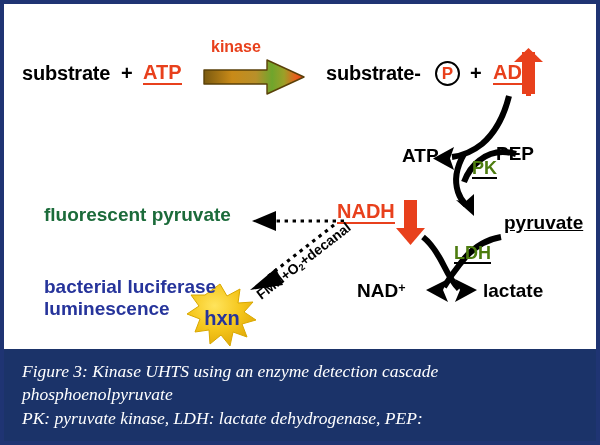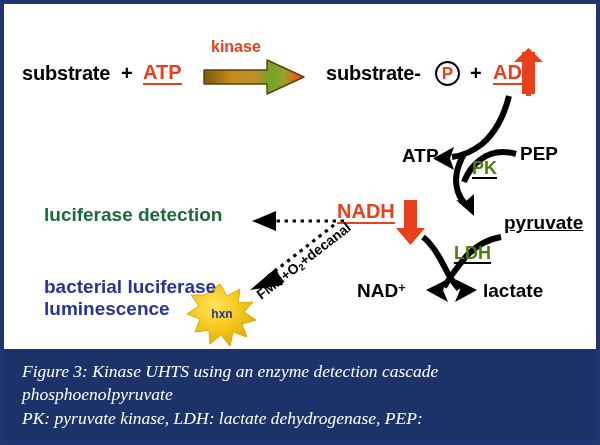--- a/index.html
+++ b/index.html
@@ -107,21 +107,21 @@
     font-weight: bold;
     font-size: 14px;
     white-space: nowrap;
     transform: rotate(-38deg);
     transform-origin: left bottom;
   }
   .burst-txt {
     position: absolute;
     color: #26349B;
     font-weight: bold;
-    font-size: 12px;
+    font-size: 20px;
     white-space: nowrap;
     left: 0; right: 0;
     text-align: center;
     top: 17px;
   }
 
   
   .caption {
     position: absolute;
     left: 0;
@@ -229,32 +229,32 @@
     <div class="abs blk" style="left:18px; top:58px;">substrate</div>
     <div class="abs blk" style="left:117px; top:58px;">+</div>
     <div class="abs red-u" style="left:139px; top:58px;">ATP</div>
 
     <div class="abs blk" style="left:322px; top:58px;">substrate-</div>
     <div class="abs pcircle" style="left:431px; top:57px;">P</div>
     <div class="abs blk" style="left:466px; top:58px;">+</div>
     <div class="abs red-u" style="left:489px; top:58px;">ADP</div>
 
     <div class="abs cyc" style="left:398px; top:141px;">ATP</div>
-    <div class="abs cyc" style="left:516px; top:139px;">PEP</div>
+    <div class="abs cyc" style="left:492px; top:139px;">PEP</div>
     <div class="abs enz" style="left:468px; top:155px;">PK</div>
     <div class="abs cyc" style="left:500px; top:208px;text-decoration:underline;">pyruvate</div>
 
     <div class="abs red-u" style="left:333px; top:197px;">NADH</div>
     <div class="abs enz" style="left:450px; top:240px;">LDH</div>
     <div class="abs cyc" style="left:353px; top:276px;">
       <span>NAD</span><sup>+</sup>
     </div>
     <div class="abs cyc" style="left:479px; top:276px;">lactate</div>
 
-    <div class="abs green" style="left:40px; top:200px;">luciferase detection</div>
+    <div class="abs green" style="left:40px; top:200px;">fluorescent pyruvate</div>
 
     <div class="abs blue" style="left:40px; top:272px;">
       <div>bacterial luciferase</div>
       <div>luminescence</div>
     </div>
 
     <div class="abs" style="left:183px; top:286px; width:70px;">
       <div class="burst-txt">hxn</div>
     </div>
 

